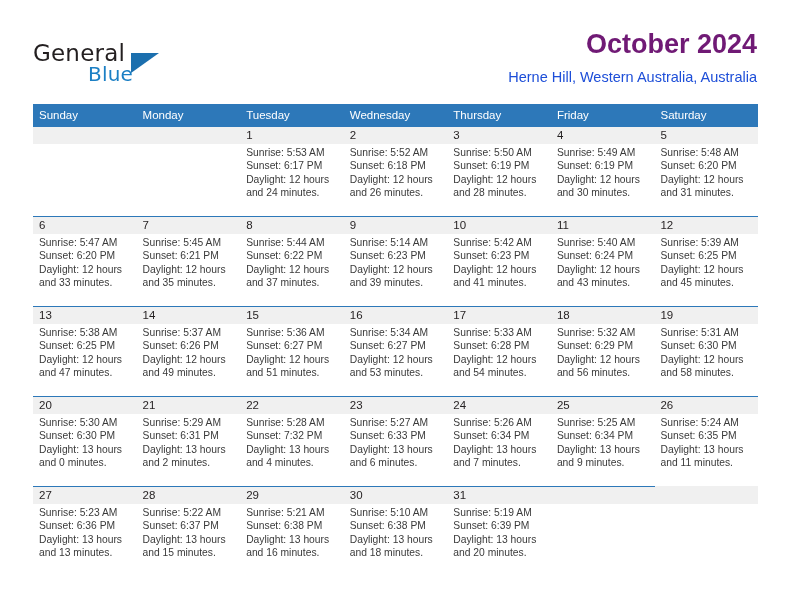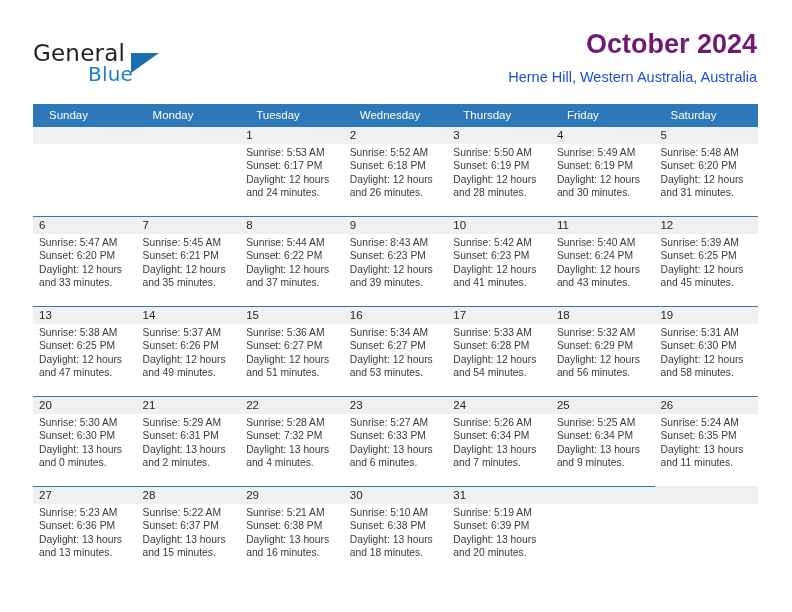--- a/index.html
+++ b/index.html
@@ -102,21 +102,21 @@
   .weekday-header {
     display: flex;
     background: #2d78b9;
     height: 22px;
   }
   .weekday-cell {
     flex: 1 1 0;
     color: #ffffff;
     font-size: 11.5px;
     line-height: 22px;
-    padding-left: 16px;
+    padding-left: 6px;
     box-sizing: border-box;
     white-space: nowrap;
     overflow: hidden;
   }
 
   .week-row {
     position: relative;
     height: 90px;
   }
   .week-row .daynum-band {
@@ -296,21 +296,21 @@
               <div class="day-details">
                 <div>Sunrise: 5:44 AM</div>
                 <div>Sunset: 6:22 PM</div>
                 <div>Daylight: 12 hours</div>
                 <div>and 37 minutes.</div>
               </div>
             </div>
             <div class="day-cell">
               <div class="day-number">9</div>
               <div class="day-details">
-                <div>Sunrise: 8:43 AM</div>
+                <div>Sunrise: 5:14 AM</div>
                 <div>Sunset: 6:23 PM</div>
                 <div>Daylight: 12 hours</div>
                 <div>and 39 minutes.</div>
               </div>
             </div>
             <div class="day-cell">
               <div class="day-number">10</div>
               <div class="day-details">
                 <div>Sunrise: 5:42 AM</div>
                 <div>Sunset: 6:23 PM</div>

